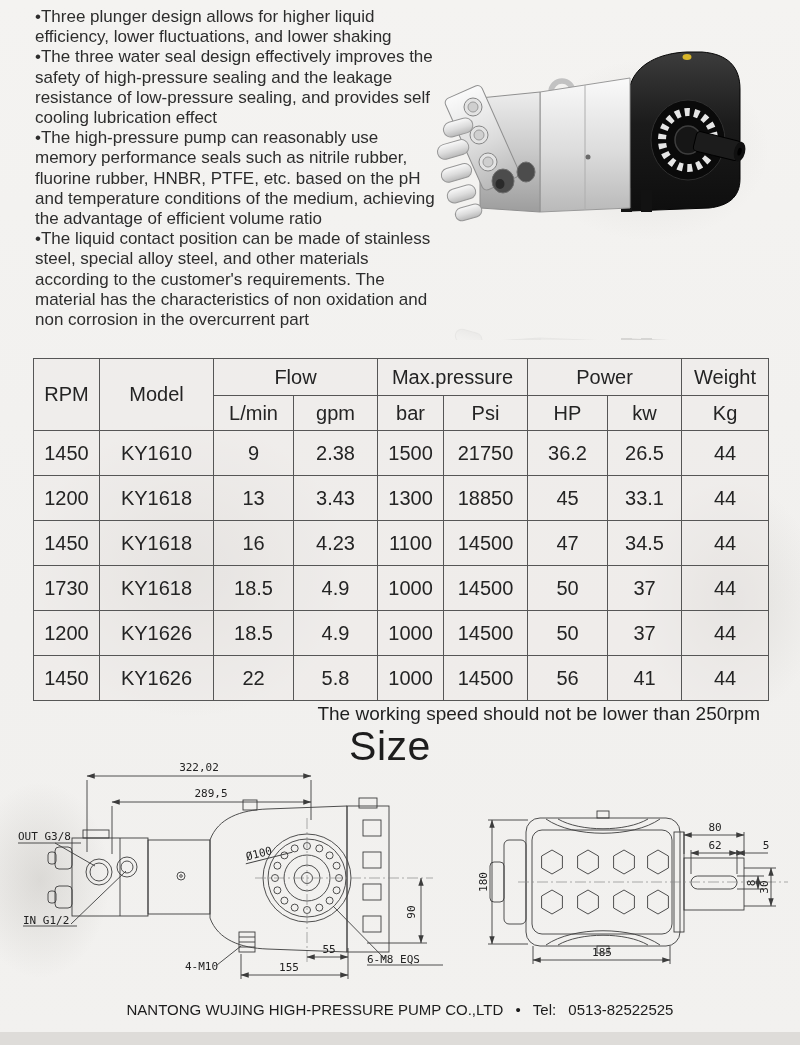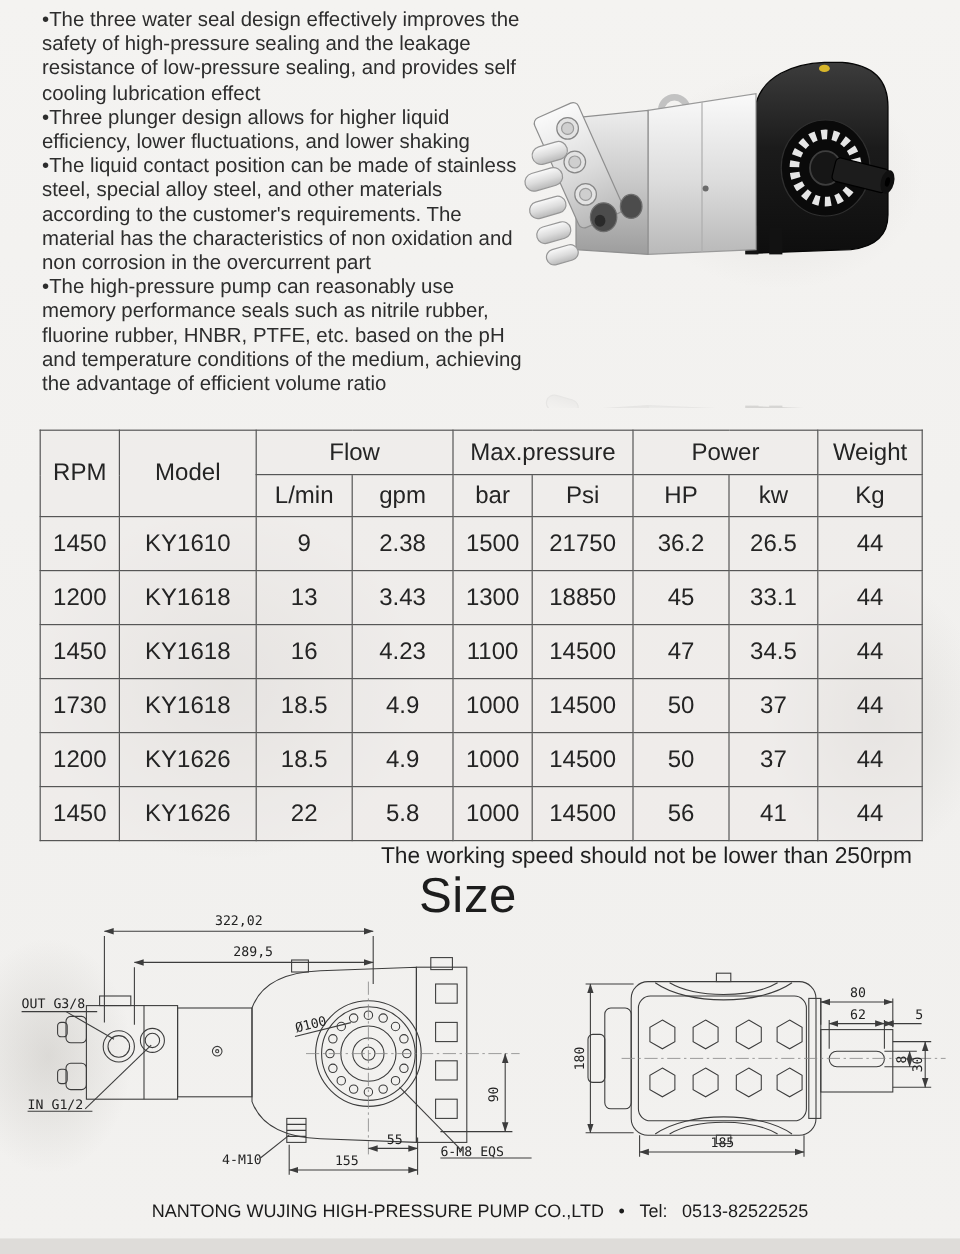--- a/index.html
+++ b/index.html
@@ -44,24 +44,24 @@
 <body>
 
 <div id="page">
 
   <div class="wm" style="left:-40px;top:360px;width:460px;height:420px;background:radial-gradient(closest-side,rgba(148,144,136,0.20),rgba(148,144,136,0) 70%);"></div>
   <div class="wm" style="left:600px;top:430px;width:260px;height:340px;background:radial-gradient(closest-side,rgba(148,144,136,0.18),rgba(148,144,136,0) 70%);"></div>
   <div class="wm" style="left:-60px;top:740px;width:200px;height:280px;background:radial-gradient(closest-side,rgba(140,136,128,0.22),rgba(140,136,128,0) 70%);"></div>
   <div class="wm" style="left:480px;top:20px;width:340px;height:260px;background:radial-gradient(closest-side,rgba(150,146,140,0.16),rgba(150,146,140,0) 70%);"></div>
 
   <div class="features">
+    <div class="feature-item"><span>•</span><span>Three plunger design allows for higher liquid efficiency, lower fluctuations, and lower shaking</span></div>
     <div class="feature-item"><span>•</span><span>The three water seal design effectively improves the safety of high-pressure sealing and the leakage resistance of low-pressure sealing, and provides self cooling lubrication effect</span></div>
-    <div class="feature-item"><span>•</span><span>Three plunger design allows for higher liquid efficiency, lower fluctuations, and lower shaking</span></div>
+    <div class="feature-item"><span>•</span><span>The high-pressure pump can reasonably use memory performance seals such as nitrile rubber, fluorine rubber, HNBR, PTFE, etc. based on the pH and temperature conditions of the medium, achieving the advantage of efficient volume ratio</span></div>
     <div class="feature-item"><span>•</span><span>The liquid contact position can be made of stainless steel, special alloy steel, and other materials according to the customer's requirements. The material has the characteristics of non oxidation and non corrosion in the overcurrent part</span></div>
-    <div class="feature-item"><span>•</span><span>The high-pressure pump can reasonably use memory performance seals such as nitrile rubber, fluorine rubber, HNBR, PTFE, etc. based on the pH and temperature conditions of the medium, achieving the advantage of efficient volume ratio</span></div>
   </div>
 
   <svg id="pump-photo" width="385" height="300" viewBox="0 0 385 300">
     <defs>
       <linearGradient id="sg" x1="0" y1="0" x2="0" y2="1">
         <stop offset="0" stop-color="#ededed"></stop>
           <stop offset="0.5" stop-color="#c9c9c9"></stop>
           <stop offset="1" stop-color="#9d9d9d"></stop>
       </linearGradient>
       <linearGradient id="sgb" x1="0" y1="0" x2="0" y2="1">

